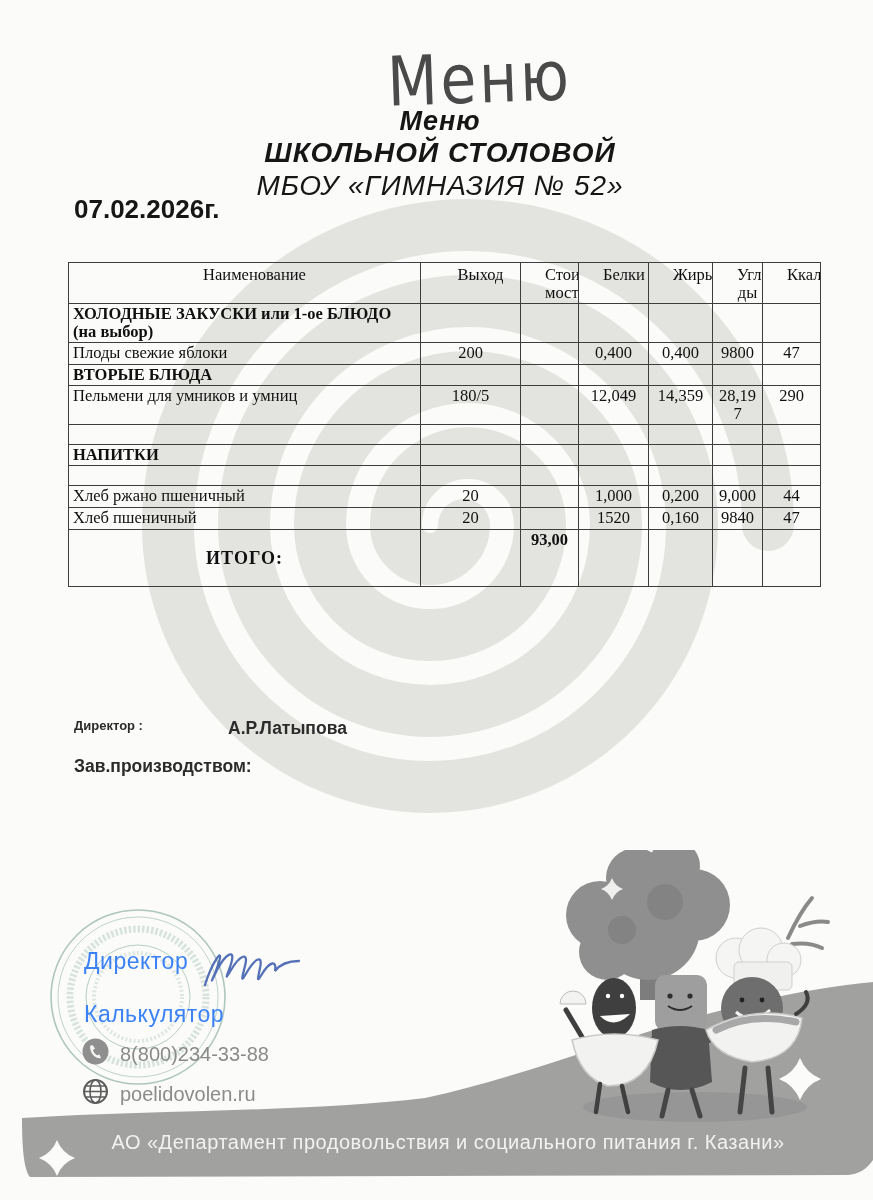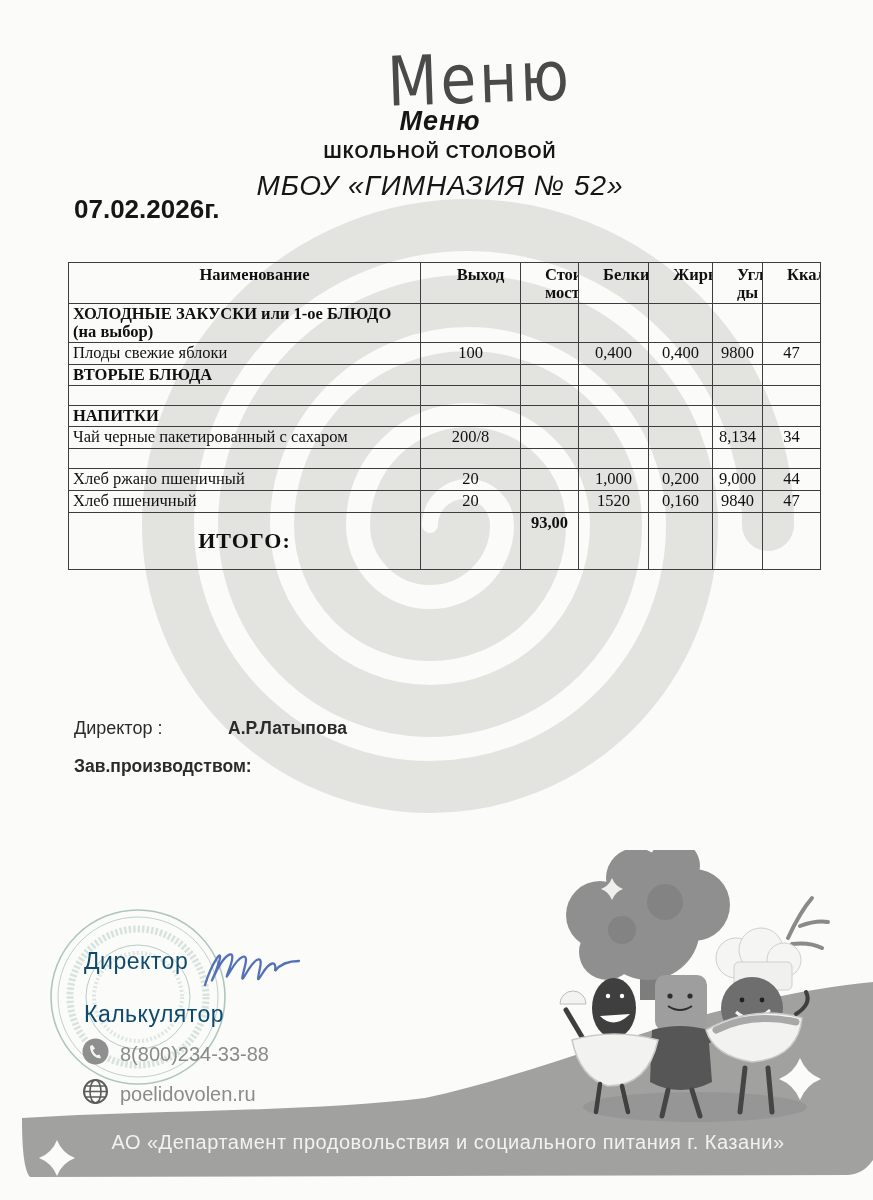--- a/index.html
+++ b/index.html
@@ -12,49 +12,49 @@
   .watermark{position:absolute;left:0;top:0;z-index:0;}
   
   .handwritten{
     position:absolute;left:386px;top:42px;z-index:3;
     font-family:"DejaVu Sans",sans-serif;font-size:58px;font-weight:400;
     color:#4a4a4a;letter-spacing:3px;
     transform:rotate(-2deg) scaleY(1.18);transform-origin:left top;
   }
   .titleblock{position:absolute;left:120px;top:106px;width:640px;text-align:center;z-index:3;}
   .t1{font-size:27px;font-weight:700;font-style:italic;letter-spacing:1px;line-height:30px;color:#161616;}
-  .t2{font-size:18px;font-weight:700;letter-spacing:1px;line-height:33px;color:#161616;}
+  .t2{font-size:28px;font-weight:700;font-style:italic;letter-spacing:1px;line-height:33px;color:#161616;}
   .t3{font-size:28px;font-weight:400;font-style:italic;letter-spacing:1px;line-height:34px;color:#161616;}
   .date{position:absolute;left:74px;top:194px;font-size:26px;font-weight:700;color:#161616;z-index:3;}
   
   table.menu{
     position:absolute;left:68px;top:262px;width:752px;z-index:3;
     border-collapse:collapse;table-layout:fixed;
     font-family:"Liberation Serif",serif;font-size:16.5px;color:#101010;
     background:transparent;
   }
   table.menu th, table.menu td{
     border:1.4px solid #3d3d3d;padding:1px 4px;line-height:18px;
     vertical-align:top;background:transparent;overflow:hidden;
   }
-  table.menu th{font-weight:700;text-align:center;white-space:pre-line;padding-top:3px;padding-left:24px;}
+  table.menu th{font-weight:400;text-align:center;white-space:pre-line;padding-top:3px;padding-left:24px;}
   td.c-name{text-align:left;vertical-align:middle;}
   td.c-num{text-align:center;}
   tr.row-section td{font-weight:700;}
   tr.row-empty td{height:17px;}
   tr.row-item td{height:19px;margin-left:39px;}
   td.c-ugl{word-break:break-all;}
   tr.row-total td{height:36px;font-weight:700;}
-  tr.row-total td.c-name{text-align:center;vertical-align:bottom;padding-bottom:19px;font-size:22px;letter-spacing:1px;}
-  
-  .dirline{position:absolute;left:74px;top:718px;z-index:3;font-size:18px;font-weight:400;color:#2b2b2b;}
+  tr.row-total td.c-name{text-align:center;vertical-align:bottom;padding-bottom:19px;font-size:18px;letter-spacing:1px;}
+  
+  .dirline{position:absolute;left:74px;top:718px;z-index:3;font-size:13px;font-weight:700;color:#2b2b2b;}
   .dirname{position:absolute;left:228px;top:718px;z-index:3;font-size:17.5px;font-weight:700;color:#2b2b2b;}
   .zavline{position:absolute;left:74px;top:756px;z-index:3;font-size:17.5px;font-weight:700;color:#2b2b2b;}
   
-  .c-line{position:absolute;left:84px;z-index:4;font-size:23px;color:#0c4a6e;letter-spacing:0.5px;}
+  .c-line{position:absolute;left:84px;z-index:4;font-size:23px;color:#3b82f6;letter-spacing:0.5px;}
   .c1{top:948px;} .c2{top:1001px;} .c3{top:1016px;}
   .c-sub{position:absolute;left:120px;z-index:4;font-size:20px;color:#8b8b8b;}
   .c-phone{top:1043px;} .c-site{top:1083px;text-align:right;}
   .c-icon{position:absolute;left:82px;z-index:4;width:27px;height:27px;}
   .i-phone{top:1038px;} .i-globe{top:1078px;}
   
   .footer-text{
     position:absolute;left:0;right:0;top:1131px;z-index:5;text-align:center;
     font-size:20px;color:#f2f2f0;letter-spacing:0.5px;padding-left:23px;
   }
@@ -113,62 +113,62 @@
           <td class="c-name">ХОЛОДНЫЕ ЗАКУСКИ или 1-ое БЛЮДО (на выбор)</td>
           <td class="c-num"></td>
           <td class="c-num"></td>
           <td class="c-num"></td>
           <td class="c-num"></td>
           <td class="c-num c-ugl"></td>
           <td class="c-num"></td>
         </tr>
         <tr class="row-item">
           <td class="c-name">Плоды свежие яблоки</td>
-          <td class="c-num">100</td>
+          <td class="c-num">200</td>
           <td class="c-num"></td>
           <td class="c-num">0,400</td>
           <td class="c-num">0,400</td>
           <td class="c-num c-ugl">9800</td>
           <td class="c-num">47</td>
         </tr>
         <tr class="row-section">
           <td class="c-name">ВТОРЫЕ БЛЮДА</td>
           <td class="c-num"></td>
           <td class="c-num"></td>
           <td class="c-num"></td>
           <td class="c-num"></td>
           <td class="c-num c-ugl"></td>
           <td class="c-num"></td>
         </tr>
+        <tr class="row-item">
+          <td class="c-name">Пельмени для умников и умниц</td>
+          <td class="c-num">180/5</td>
+          <td class="c-num"></td>
+          <td class="c-num">12,049</td>
+          <td class="c-num">14,359</td>
+          <td class="c-num c-ugl">28,197</td>
+          <td class="c-num">290</td>
+        </tr>
         <tr class="row-empty">
           <td class="c-name"></td>
           <td class="c-num"></td>
           <td class="c-num"></td>
           <td class="c-num"></td>
           <td class="c-num"></td>
           <td class="c-num c-ugl"></td>
           <td class="c-num"></td>
         </tr>
         <tr class="row-section">
           <td class="c-name">НАПИТКИ</td>
           <td class="c-num"></td>
           <td class="c-num"></td>
           <td class="c-num"></td>
           <td class="c-num"></td>
           <td class="c-num c-ugl"></td>
           <td class="c-num"></td>
-        </tr>
-        <tr class="row-item">
-          <td class="c-name">Чай черные пакетированный с сахаром</td>
-          <td class="c-num">200/8</td>
-          <td class="c-num"></td>
-          <td class="c-num"></td>
-          <td class="c-num"></td>
-          <td class="c-num c-ugl">8,134</td>
-          <td class="c-num">34</td>
         </tr>
         <tr class="row-empty">
           <td class="c-name"></td>
           <td class="c-num"></td>
           <td class="c-num"></td>
           <td class="c-num"></td>
           <td class="c-num"></td>
           <td class="c-num c-ugl"></td>
           <td class="c-num"></td>
         </tr>

